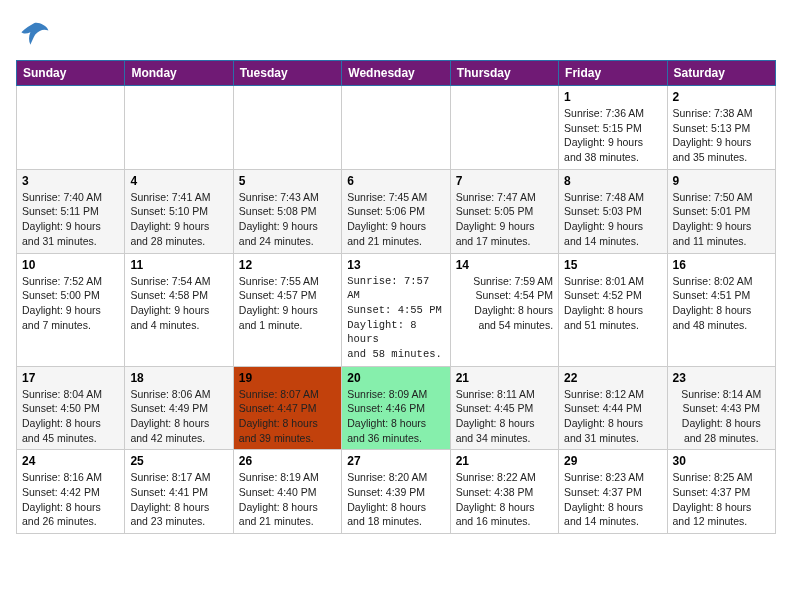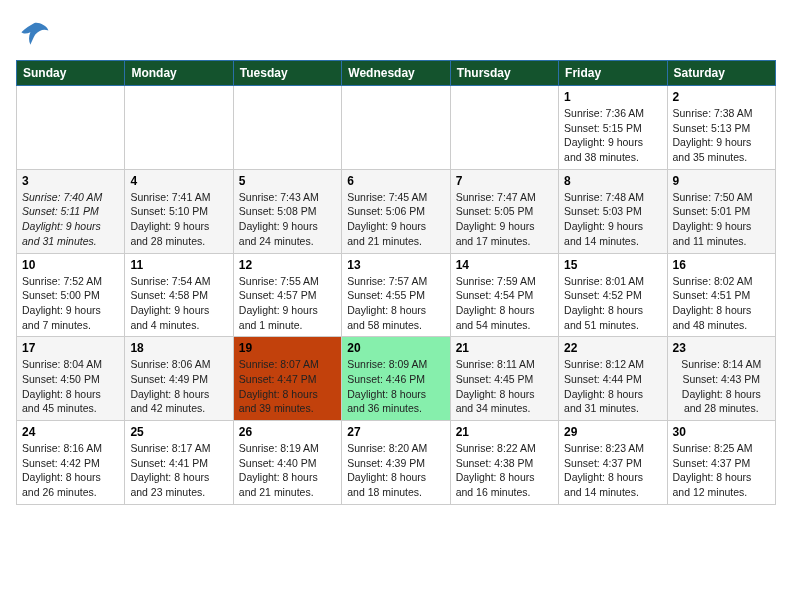--- a/index.html
+++ b/index.html
@@ -45,21 +45,21 @@
     .location {
       font-size: 15px;
       color: #333;
     }
     .calendar {
       width: 100%;
       border-collapse: collapse;
       font-size: 11px;
     }
     .calendar th {
-      background: #14532d;
+      background: #701a75;
       color: #fff;
       text-align: left;
       padding: 5px 6px;
       font-size: 12px;
       font-weight: bold;
       border: 1px solid #2a6fa8;
     }
     .calendar td {
       border: 1px solid #ccc;
       vertical-align: top;
@@ -135,21 +135,21 @@
           <span class="day-num">2</span>
           <div class="day-info" style="white-space: pre-line;">Sunrise: 7:38 AM
 Sunset: 5:13 PM
 Daylight: 9 hours
 and 35 minutes.</div>
         </td>
       </tr>
       <tr>
         <td style="background: rgb(245, 245, 245);">
           <span class="day-num">3</span>
-          <div class="day-info" style="white-space: pre-line; font-style: italic;">Sunrise: 7:40 AM
+          <div class="day-info" style="white-space: pre-line;">Sunrise: 7:40 AM
 Sunset: 5:11 PM
 Daylight: 9 hours
 and 31 minutes.</div>
         </td>
         <td style="background: rgb(245, 245, 245);">
           <span class="day-num">4</span>
           <div class="day-info" style="white-space: pre-line;">Sunrise: 7:41 AM
 Sunset: 5:10 PM
 Daylight: 9 hours
 and 28 minutes.</div>
@@ -207,28 +207,28 @@
         </td>
         <td>
           <span class="day-num">12</span>
           <div class="day-info" style="white-space: pre-line;">Sunrise: 7:55 AM
 Sunset: 4:57 PM
 Daylight: 9 hours
 and 1 minute.</div>
         </td>
         <td>
           <span class="day-num">13</span>
-          <div class="day-info" style="white-space: pre-line;">Sunrise: 7:57 AM
+          <div class="day-info" style="white-space: pre-line; font-family: Liberation Mono, monospace;">Sunrise: 7:57 AM
 Sunset: 4:55 PM
 Daylight: 8 hours
 and 58 minutes.</div>
         </td>
         <td>
           <span class="day-num">14</span>
-          <div class="day-info" style="white-space: pre-line;">Sunrise: 7:59 AM
+          <div class="day-info" style="white-space: pre-line; text-align: right;">Sunrise: 7:59 AM
 Sunset: 4:54 PM
 Daylight: 8 hours
 and 54 minutes.</div>
         </td>
         <td>
           <span class="day-num">15</span>
           <div class="day-info" style="white-space: pre-line;">Sunrise: 8:01 AM
 Sunset: 4:52 PM
 Daylight: 8 hours
 and 51 minutes.</div>

